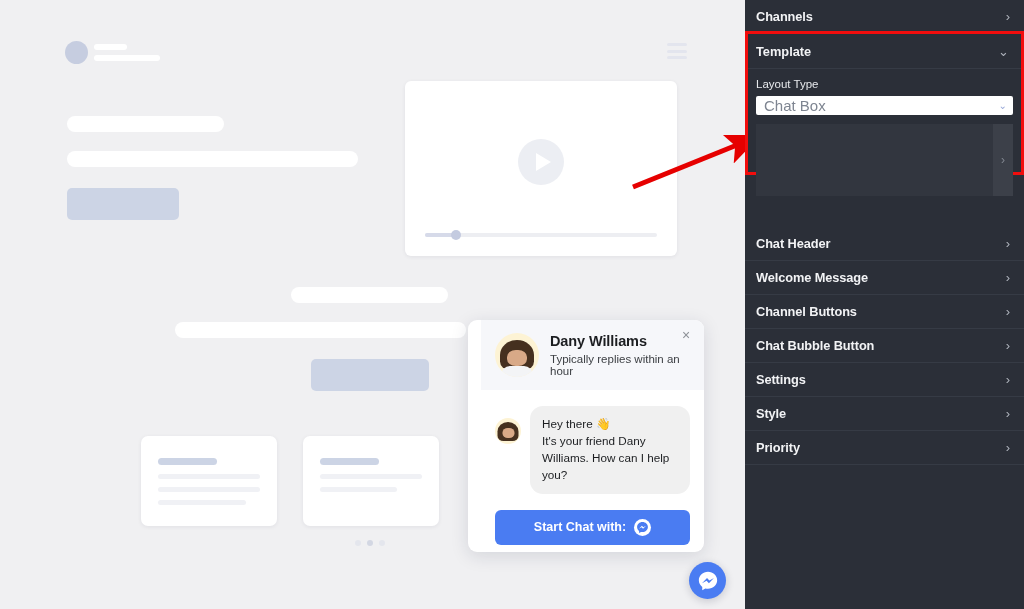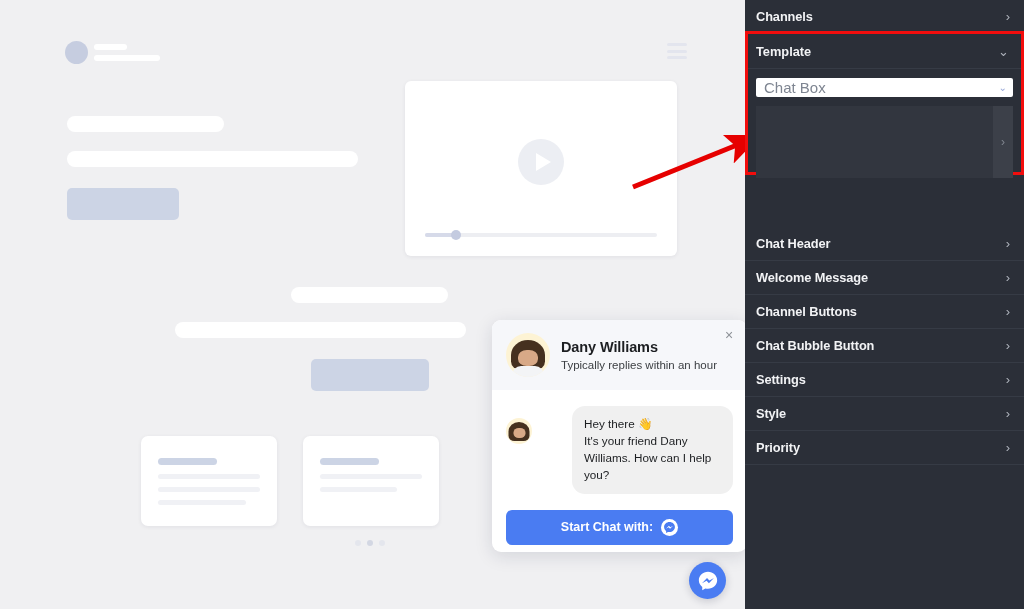--- a/index.html
+++ b/index.html
@@ -101,25 +101,26 @@
   .mini-card.c2 { left: 303px; }
   .mc-title { height: 7px; width: 59px; border-radius: 4px; background: #ccd4e5; margin-bottom: 9px; }
   .mc-line { height: 5px; border-radius: 3px; background: #f0f1f5; margin-bottom: 8px; }
 
   .dots { position: absolute; left: 355px; top: 540px; display: flex; gap: 6px; align-items: center; }
   .dot { width: 6px; height: 6px; border-radius: 50%; background: #e4e6ed; }
   .dot.active { background: #d3d7e3; }
 
   
   .chat-widget {
-    position: absolute; left: 492px; top: 320px;
-    width: 255px; height: 232px;
+    position: absolute; left: 468px; top: 320px;
+    width: 236px; height: 232px;
     background: #ffffff; border-radius: 9px;
     box-shadow: 0 4px 18px rgba(25,30,60,.13);
     overflow: hidden;
+    padding-left: 13px;
   }
   .cw-header {
     position: relative; height: 70px;
     background: #f6f7fa;
     display: flex; align-items: center; padding: 0 14px;
   }
   .cw-avatar {
     width: 44px; height: 44px; border-radius: 50%;
     background: #fdf3d4; overflow: hidden; flex: none;
     position: relative;
@@ -153,21 +154,21 @@
   .cw-name { font-size: 14.5px; font-weight: bold; color: #1c1e21; letter-spacing: -.1px; }
   .cw-sub { font-size: 11.5px; color: #3d4044; margin-top: 4px; }
   .cw-close {
     position: absolute; right: 10px; top: 7px;
     width: 16px; height: 16px; color: #8d9197;
     font-size: 14px; line-height: 16px; text-align: center;
     cursor: pointer;
   }
 
   .cw-body { padding: 16px 14px 0 14px; }
-  .cw-msg-row { display: flex; align-items: flex-start; gap: 31px; }
+  .cw-msg-row { display: flex; align-items: flex-start; }
   .cw-msg-avatar {
     width: 26px; height: 26px; border-radius: 50%;
     background: #fdf3d4; overflow: hidden; flex: none; margin-top: 12px;
     position: relative;
   }
   .cw-msg-avatar .hair2 {
     position: absolute; left: 50%; top: 16%; transform: translateX(-50%);
     width: 21px; height: 19px; border-radius: 50% 50% 28% 28%; background: #45301f;
   }
   .cw-msg-avatar .hair2:after {
@@ -375,20 +376,21 @@
       <span class="s-row-label">Channels</span>
       <span class="chev">›</span>
     </div>
 
     <div class="tpl-block">
       <div class="tpl-head">
         <span class="tpl-title">Template</span>
         <span class="chev">⌄</span>
       </div>
       <div class="tpl-inner">
+        <div class="layout-label">Layout Type</div>
         <div class="select">
           <span class="select-val">Chat Box</span>
           <span class="select-chev">⌄</span>
         </div>
 
         <div class="carousel">
           <div class="car-next">›</div>
         </div>
       </div>
     </div>

